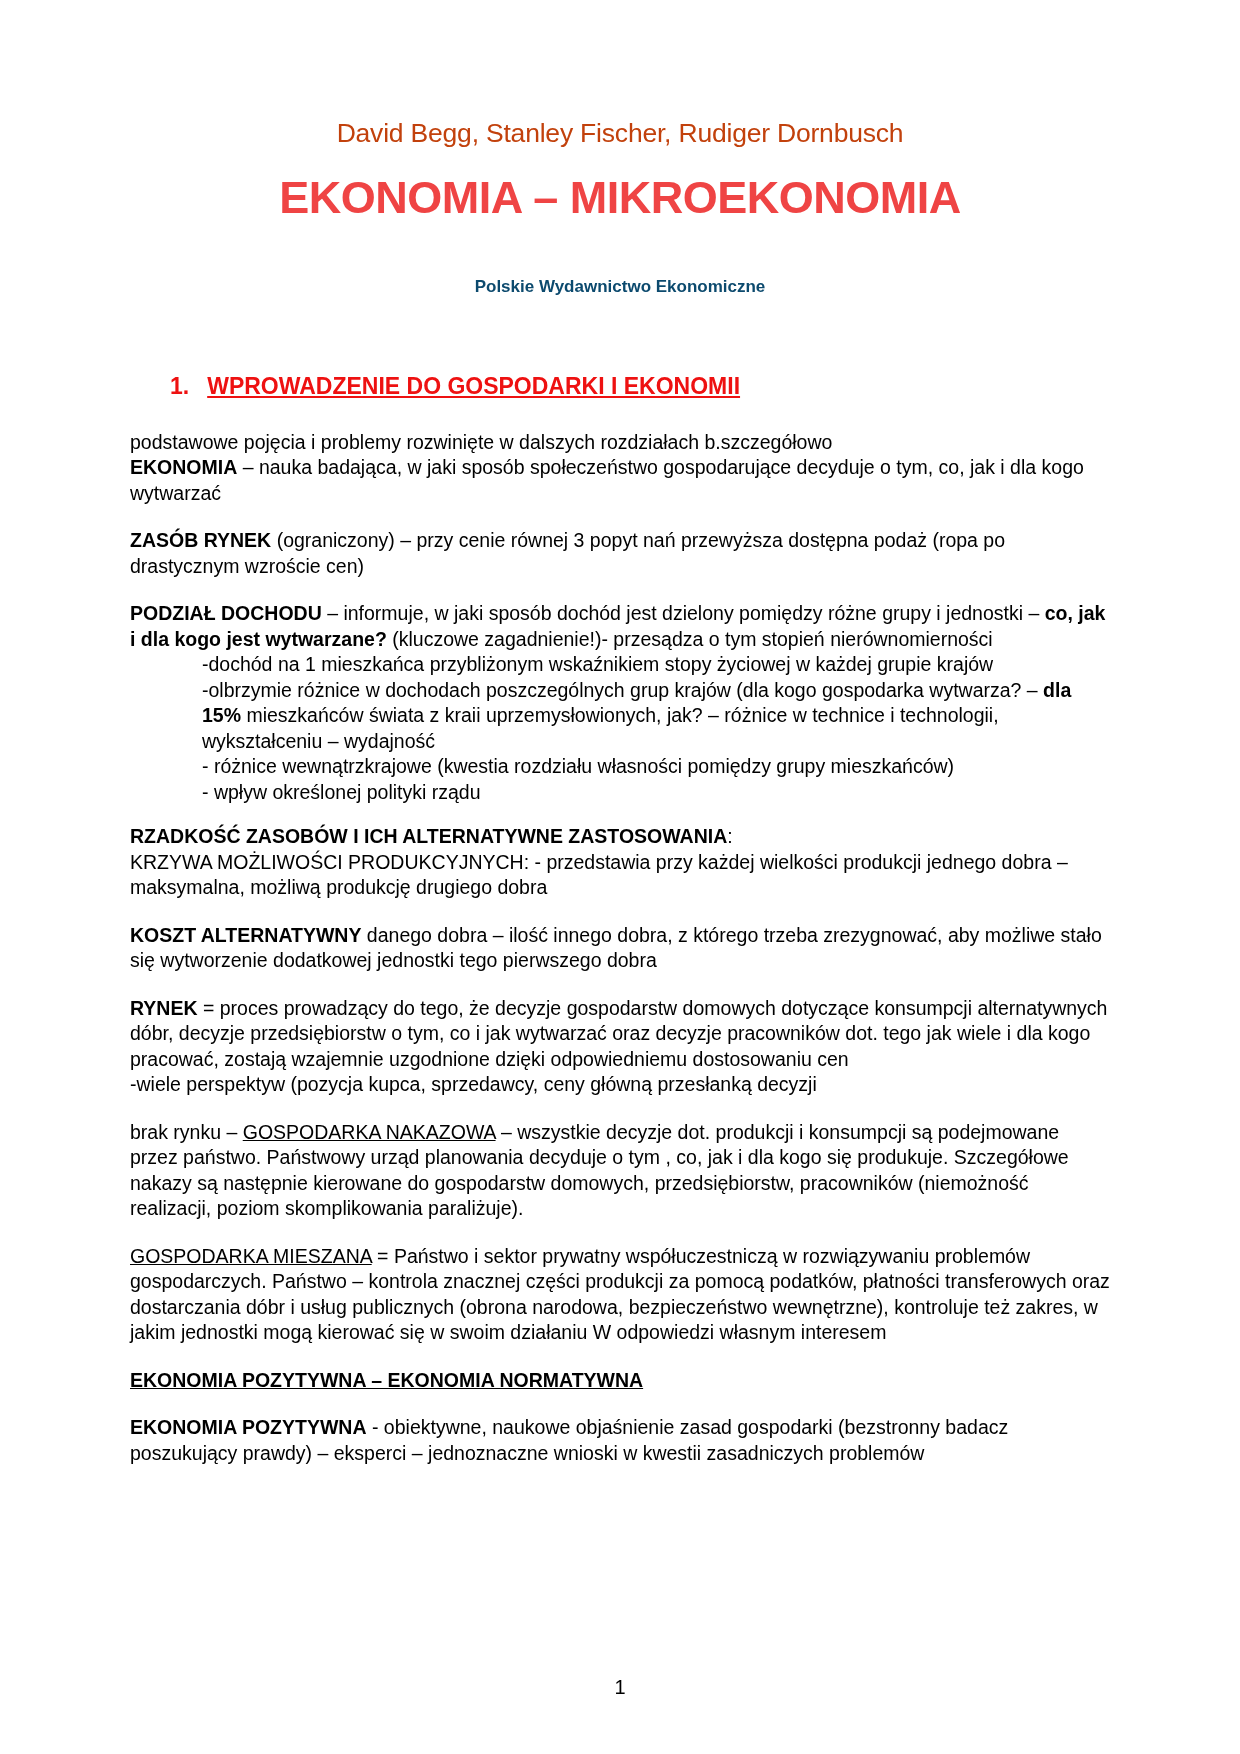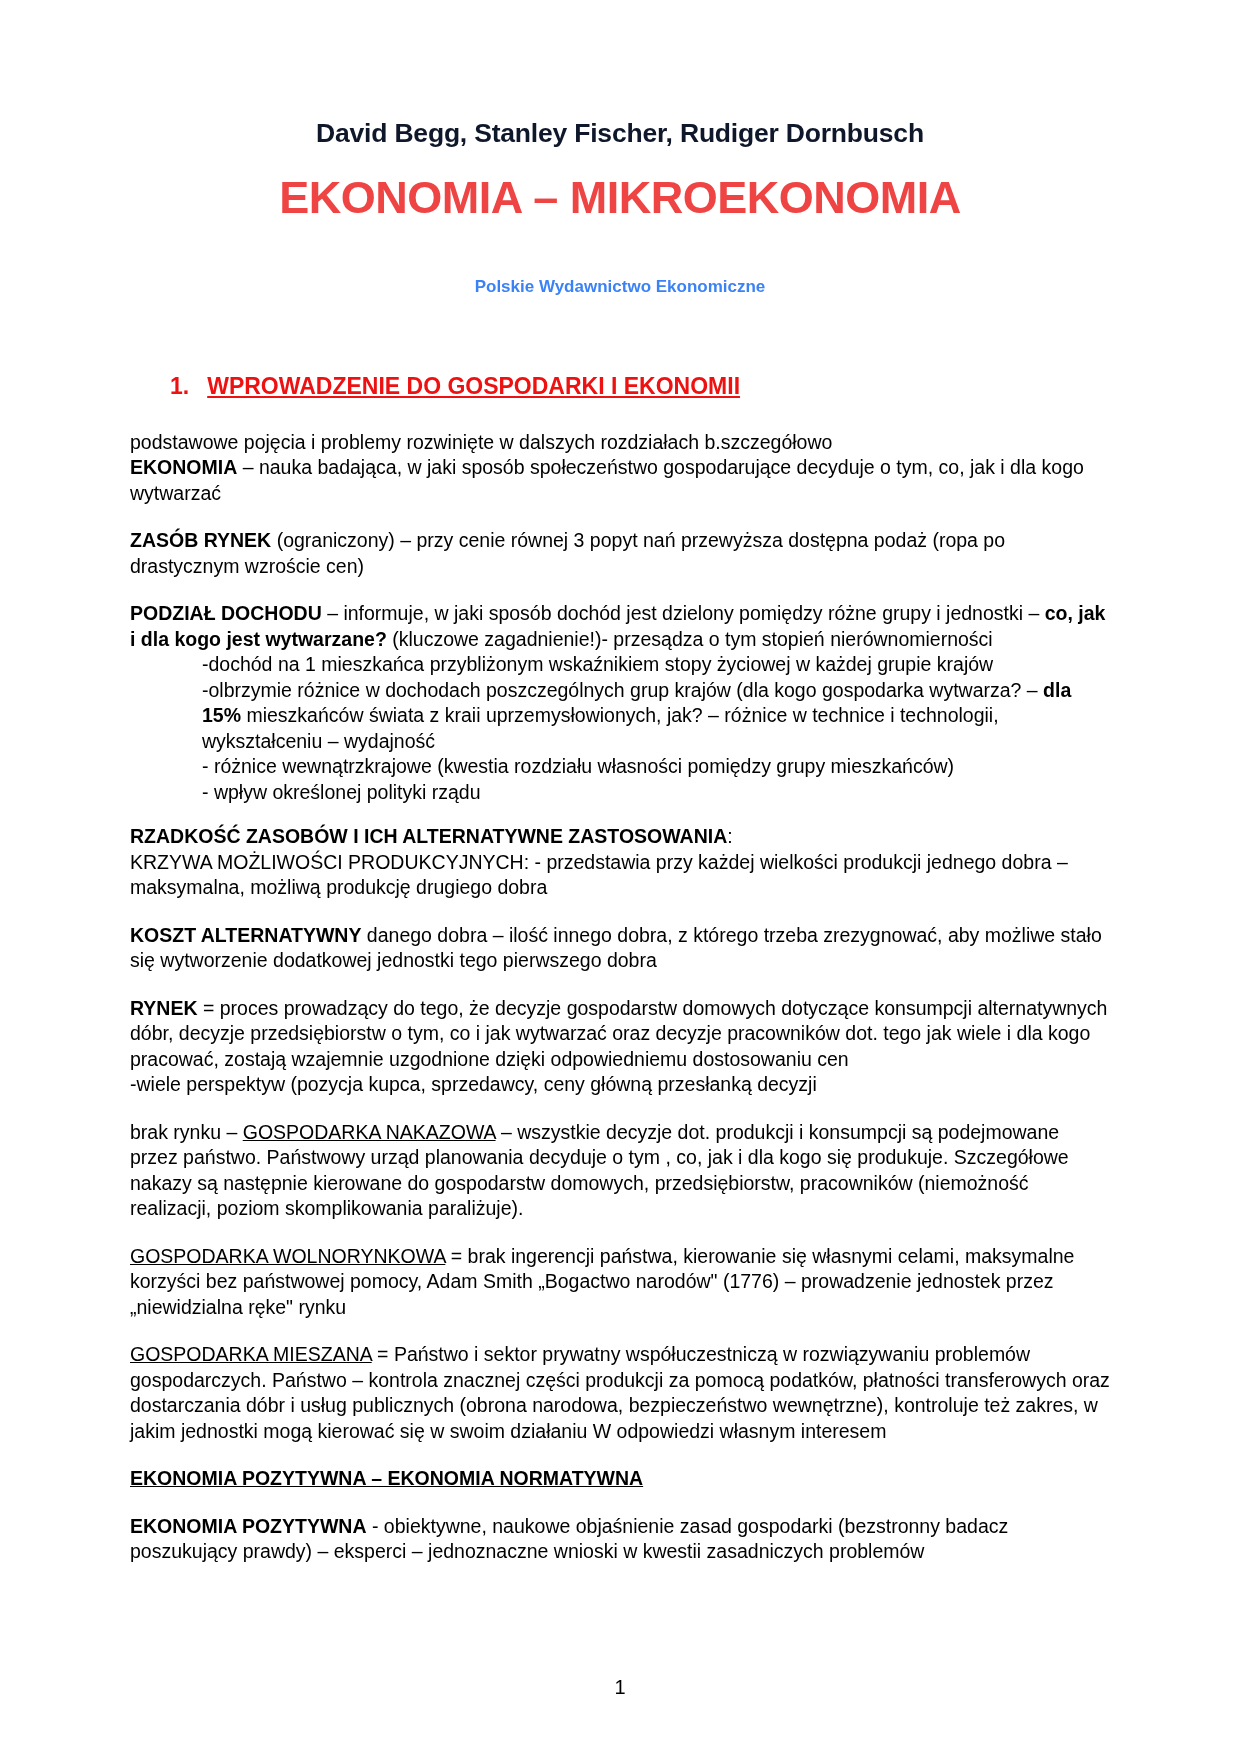--- a/index.html
+++ b/index.html
@@ -19,39 +19,39 @@
     width: 1240px;
     height: 1754px;
     box-sizing: border-box;
     padding: 118px 130px 0 130px;
     background: #ffffff;
   }
 
   
   .authors {
     text-align: center;
-    color: #0f172a;
-    font-weight: bold;
+    color: #c2410c;
+    font-weight: normal;
     font-size: 26.5px;
     letter-spacing: -0.2px;
     margin: 0 0 8px 0;
     line-height: 1.2;
   }
   .main-title {
     text-align: center;
     color: #ef4444;
     font-weight: bold;
     font-size: 45px;
     letter-spacing: -0.5px;
     margin: 22px 0 0 0;
     line-height: 1.15;
   }
   .publisher {
     text-align: center;
-    color: #3b82f6;
+    color: #0c4a6e;
     font-weight: bold;
     font-size: 17px;
     margin: 53px 0 0 0;
   }
 
   
   .section-heading {
     color: #ee1111;
     font-weight: bold;
     font-size: 23px;
@@ -141,23 +141,20 @@
 
     <div class="para">
       <p><b>RYNEK</b><span> = proces prowadzący do tego, że decyzje gospodarstw domowych dotyczące konsumpcji alternatywnych dóbr, decyzje przedsiębiorstw o tym, co i jak wytwarzać oraz decyzje pracowników dot. tego jak wiele i dla kogo pracować, zostają wzajemnie uzgodnione dzięki odpowiedniemu dostosowaniu cen</span></p>
       <p>-wiele perspektyw (pozycja kupca, sprzedawcy, ceny główną przesłanką decyzji</p>
     </div>
 
     <div class="para">
       <p><span>brak rynku – </span><u>GOSPODARKA NAKAZOWA</u><span> – wszystkie decyzje dot. produkcji i konsumpcji są podejmowane przez państwo. Państwowy urząd planowania decyduje o tym , co, jak i dla kogo się produkuje. Szczegółowe nakazy są następnie kierowane do gospodarstw domowych, przedsiębiorstw, pracowników (niemożność realizacji, poziom skomplikowania paraliżuje).</span></p>
     </div>
 
-    <div class="para">
-      <p><u>GOSPODARKA WOLNORYNKOWA</u><span> = brak ingerencji państwa, kierowanie się własnymi celami, maksymalne korzyści bez państwowej pomocy, Adam Smith „Bogactwo narodów" (1776) – prowadzenie jednostek przez „niewidzialna ręke" rynku</span></p>
-    </div>
 
     <div class="para">
       <p><u>GOSPODARKA MIESZANA</u><span> = Państwo i sektor prywatny współuczestniczą w rozwiązywaniu problemów gospodarczych. Państwo – kontrola znacznej części produkcji za pomocą podatków, płatności transferowych oraz dostarczania dóbr i usług publicznych (obrona narodowa, bezpieczeństwo wewnętrzne), kontroluje też zakres, w jakim jednostki mogą kierować się w swoim działaniu W odpowiedzi własnym interesem</span></p>
     </div>
 
     <div class="para">
       <p><b><u>EKONOMIA POZYTYWNA – EKONOMIA NORMATYWNA</u></b></p>
     </div>
 
     <div class="para">

